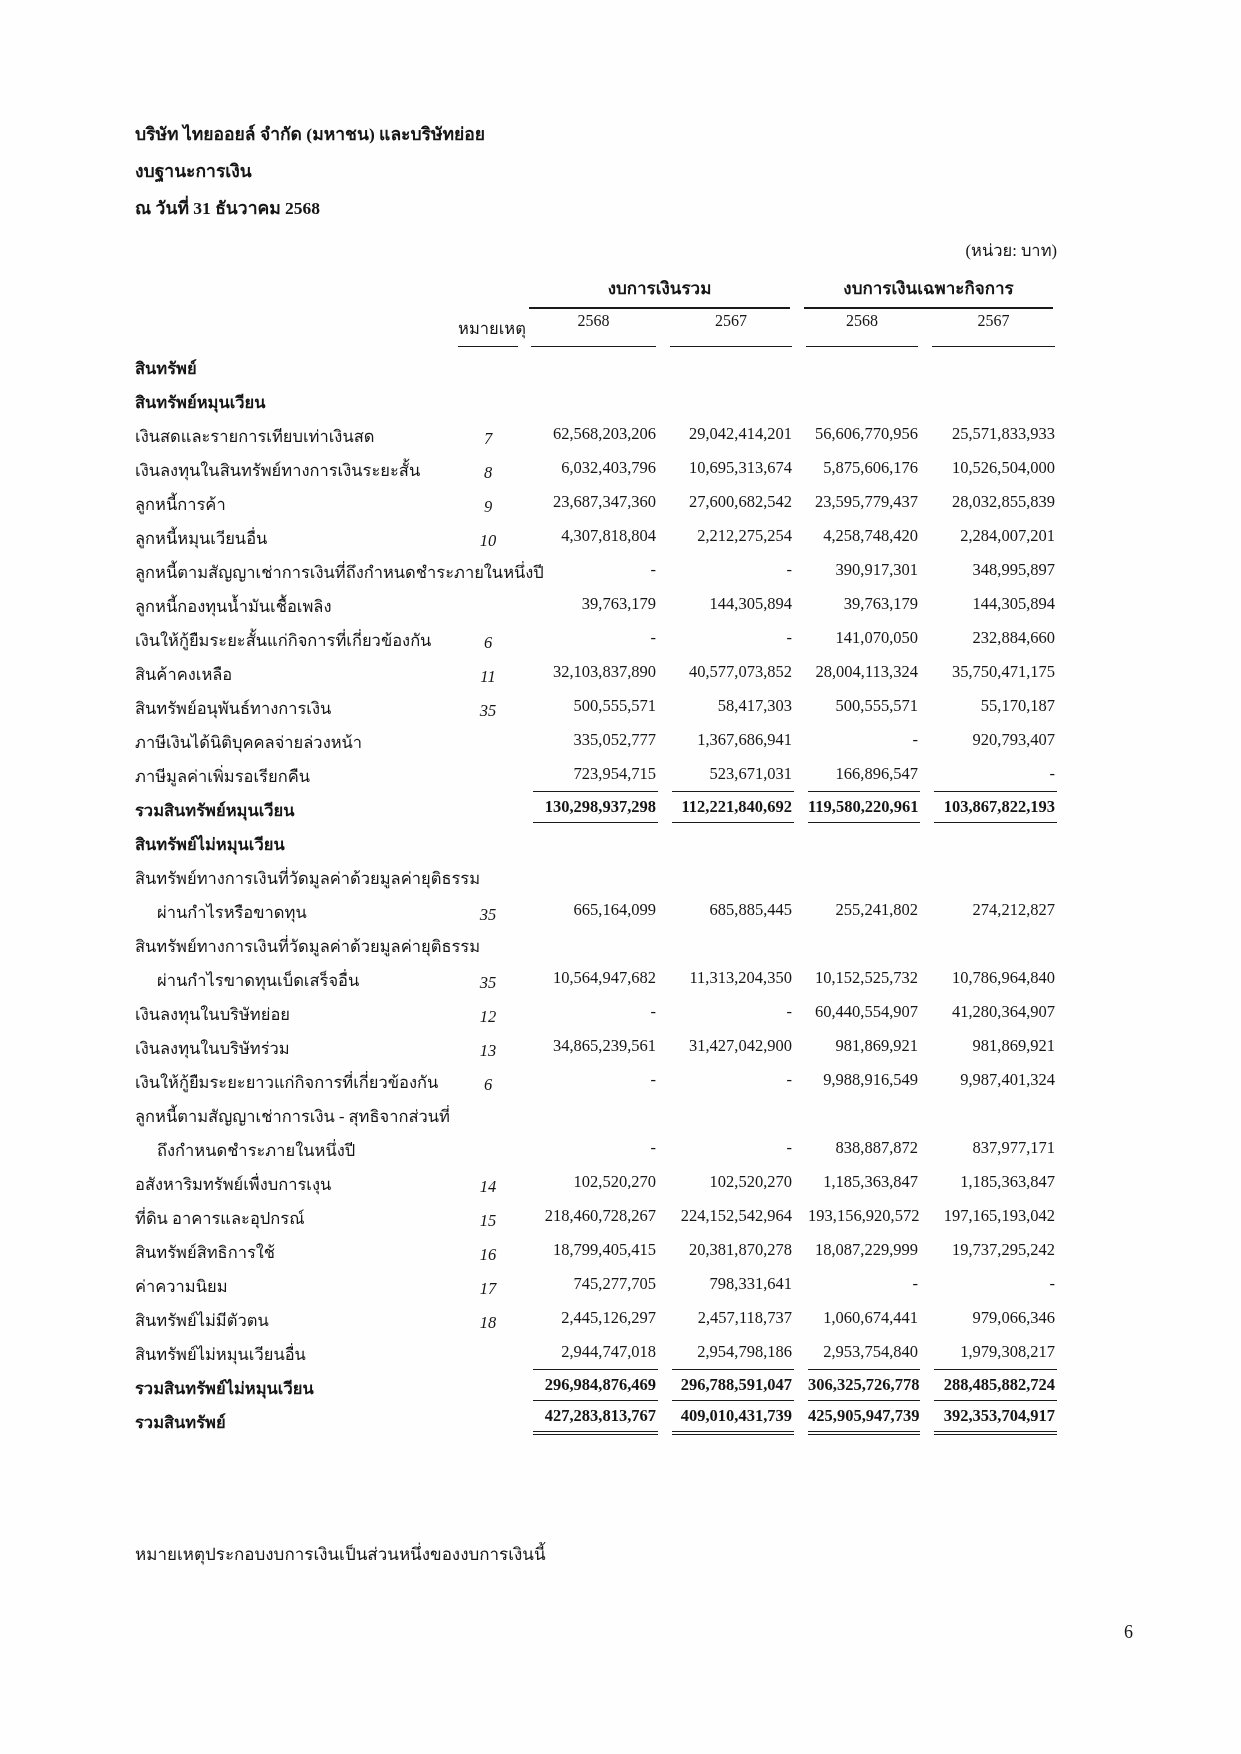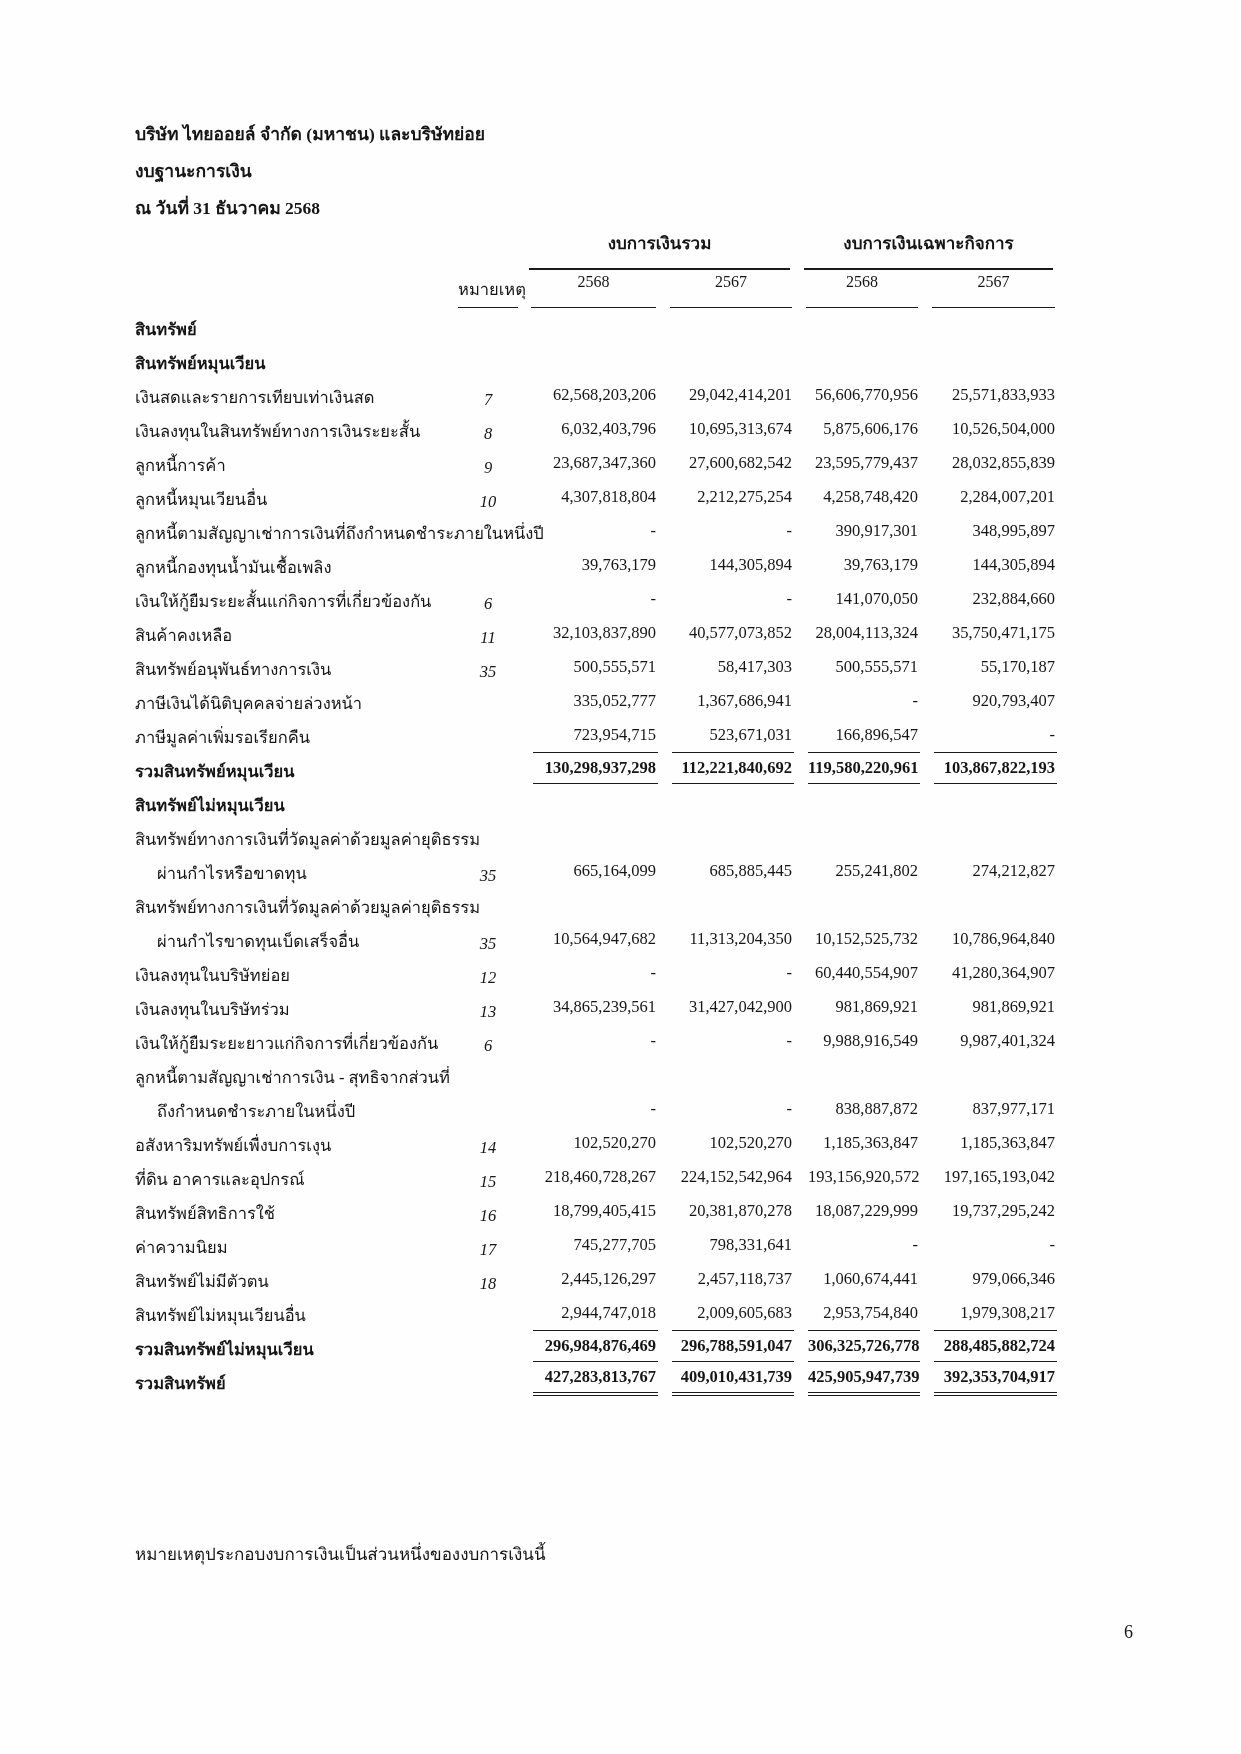--- a/index.html
+++ b/index.html
@@ -20,21 +20,21 @@
   col.c-label { width:322px; }
   col.c-note  { width:62px; }
   col.c-v1    { width:139px; }
   col.c-v2    { width:136px; }
   col.c-v3    { width:126px; }
   col.c-v4    { width:137px; }
 
   tr.group-row td { height:40px; }
   .group-in {
     text-align:center; font-weight:bold; font-size:17px;
-    border-bottom:2.5px solid #1a1a1a; padding-bottom:12px; margin:0 4px 0 10px;
+    border-bottom:2.5px solid #1a1a1a; padding-bottom:6px; margin:0 4px 0 10px;
   }
   tr.year-row td { height:38px;margin-left:12px; }
   .note-hin {
     text-align:center; font-size:16.5px;
     border-bottom:1.5px solid #1a1a1a; padding-bottom:5px; margin:0 1px;
   }
   .year-in {
     text-align:center; font-size:16px;
     border-bottom:1.5px solid #1a1a1a; padding-bottom:16px; margin-left:12px; margin-right:2px;
   }
@@ -56,20 +56,21 @@
 </head>
 <body>
 
 <div class="page">
   <div class="content">
 
     <div class="hdr-line">บริษัท ไทยออยล์ จำกัด (มหาชน) และบริษัทย่อย</div>
     <div class="hdr-line">งบฐานะการเงิน</div>
     <div class="hdr-line">ณ วันที่ 31 ธันวาคม 2568</div>
 
+    <div class="unit">(หน่วย: บาท)</div>
 
     <table class="fin">
       <colgroup>
         <col class="c-label">
           <col class="c-note">
           <col class="c-v1">
           <col class="c-v2">
           <col class="c-v3">
           <col class="c-v4">
       </colgroup>
@@ -628,21 +629,21 @@
           </tr>
           <tr class="body-row">
             <td class="lbl">
               <div class="lbl-in">สินทรัพย์ไม่หมุนเวียนอื่น</div>
             </td>
             <td class="note-c"></td>
             <td>
               <div class="vin">2,944,747,018</div>
             </td>
             <td>
-              <div class="vin">2,009,605,683</div>
+              <div class="vin">2,954,798,186</div>
             </td>
             <td>
               <div class="vin">2,953,754,840</div>
             </td>
             <td>
               <div class="vin">1,979,308,217</div>
             </td>
           </tr>
           <tr class="body-row bold-vals">
             <td class="lbl bold">

